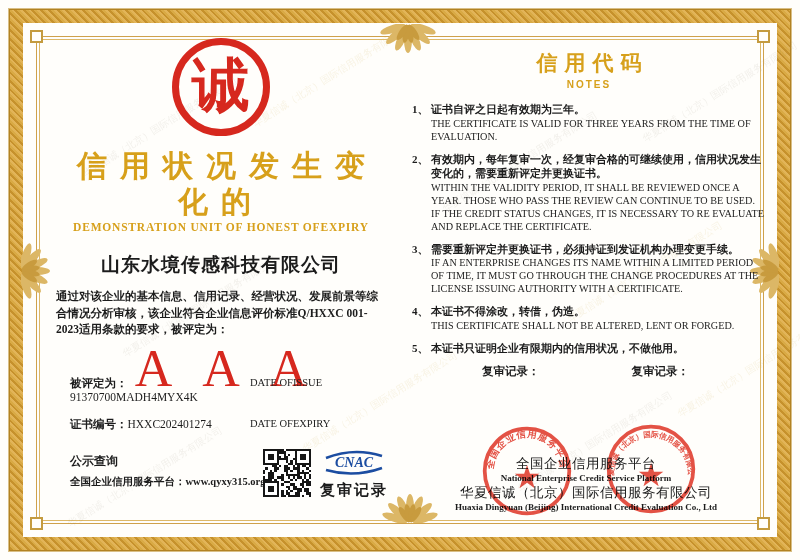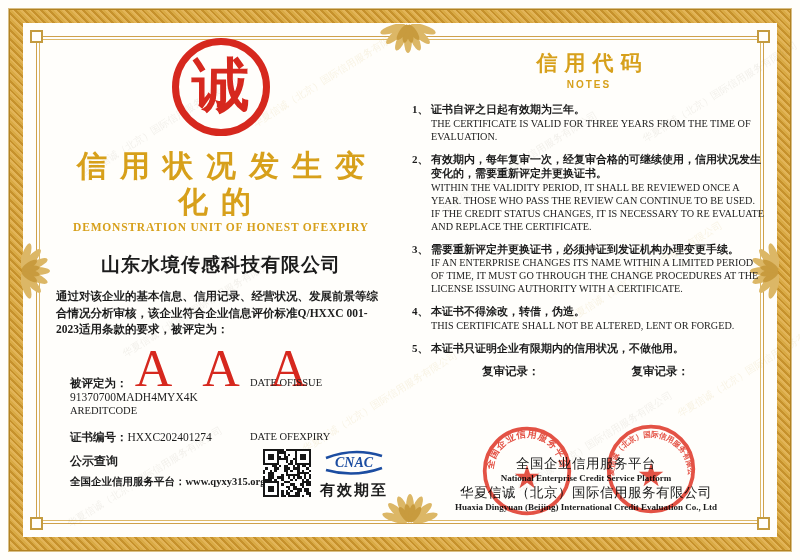--- a/index.html
+++ b/index.html
@@ -150,21 +150,20 @@
     <div class="title-zh">信用状况发生变化的</div>
     <div class="title-en">DEMONSTRATION UNIT OF HONEST OFEXPIRY</div>
     <div class="company">山东水境传感科技有限公司</div>
     <div class="statement">通过对该企业的基本信息、信用记录、经营状况、发展前景等综合情况分析审核，该企业符合企业信息评价标准Q/HXXC 001-2023适用条款的要求，被评定为：</div>
     <div class="rating">AAA</div>
   </div>
 
   <div class="fields">
     <div>
       <div class="f-label"><span>被评定为：</span><span class="f-value">91370700MADH4MYX4K</span></div>
-      <div class="f-en">AREDITCODE</div>
     </div>
     <div>
       <div class="f-en">DATE OFISSUE</div>
     </div>
     <div>
       <div class="f-label"><span>证书编号：</span><span class="f-value">HXXC202401274</span></div>
     </div>
     <div>
       <div class="f-en">DATE OFEXPIRY</div>
     </div>
@@ -618,21 +617,21 @@
         <div style="background: rgb(255, 255, 255);"></div>
         <div style="background: rgb(255, 255, 255);"></div>
         <div style="background: rgb(22, 22, 22);"></div>
       </div>
     <div class="cnac">
       <svg width="66" height="26" viewBox="0 0 66 26">
         <path d="M5 9 Q33 -2 61 7" stroke="#1c4da1" stroke-width="2.6" fill="none"></path>
         <path d="M5 21 Q33 29 61 19" stroke="#1c4da1" stroke-width="2.6" fill="none"></path>
         <text x="33" y="18" text-anchor="middle" font-size="14" font-style="italic" font-weight="bold" fill="#1c4da1" font-family="Liberation Serif, serif">CNAC</text>
       </svg>
-      <div class="cnac-caption">有效期至</div>
+      <div class="cnac-caption">复审记录</div>
     </div>
   </div>
 
   <div class="right-col">
     <div class="notes-title">信用代码</div>
     <div class="notes-sub">NOTES</div>
     <div class="notes-list">
       <div class="note">
         <div class="note-no">1、</div>
         <div>

